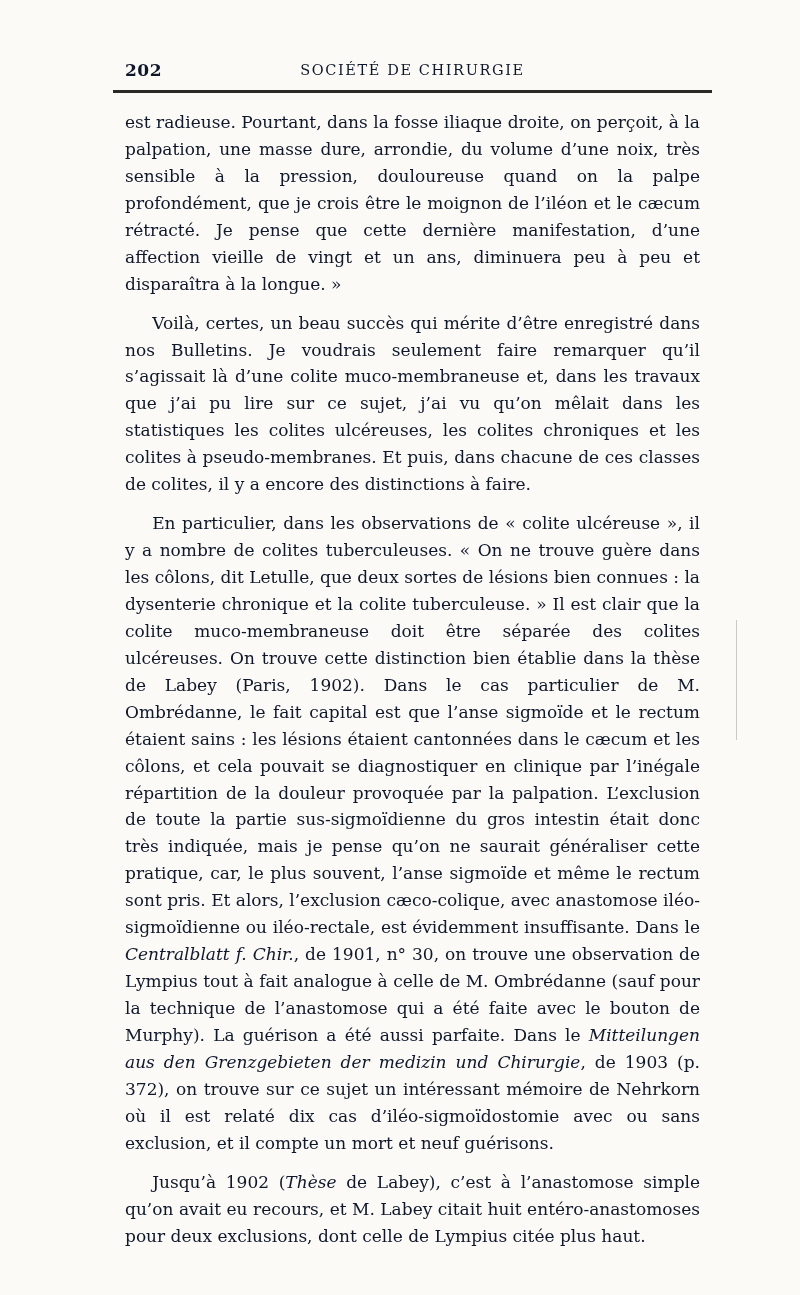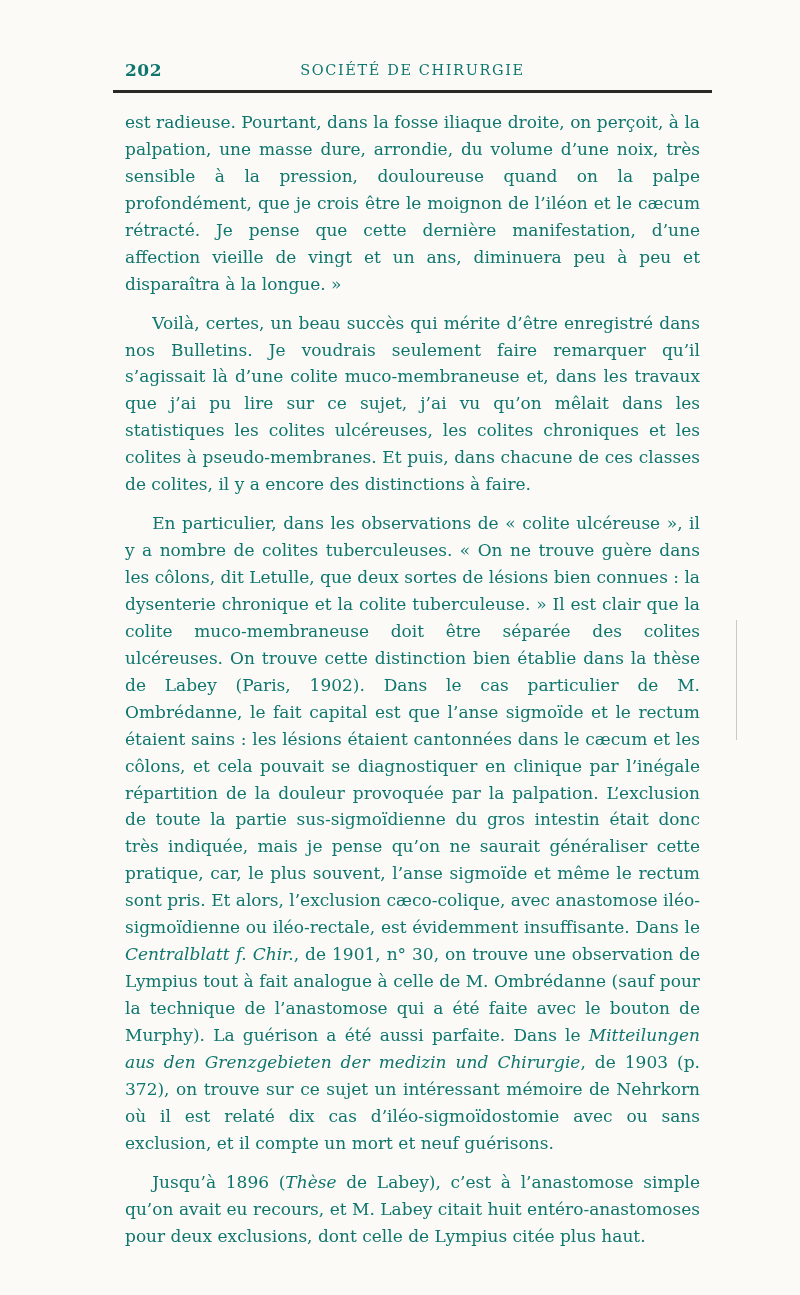--- a/index.html
+++ b/index.html
@@ -9,21 +9,21 @@
     font-family: "DejaVu Serif", "Liberation Serif", serif;
   }
   .scan-page {
     position: relative;
     width: 800px;
     height: 1295px;
     margin: 0 auto;
     background: #fbfaf6;
     box-sizing: border-box;
     padding: 58px 88px 40px 113px;
-    color: #0f766e;
+    color: #0f172a;
     overflow: hidden;
   }
   .page-header {
     position: relative;
     height: 26px;
     margin-bottom: 6px;
   }
   .page-number {
     position: absolute;
     left: 12px;
@@ -79,16 +79,16 @@
 <div class="scan-page">
   <header class="page-header">
     <span class="page-number">202</span>
     <span class="header-title">SOCIÉTÉ DE CHIRURGIE</span>
   </header>
   <div class="header-rule"></div>
   <main class="page-body">
       <p class=""><span>est radieuse. Pourtant, dans la fosse iliaque droite, on perçoit, à la palpation, une masse dure, arrondie, du volume d’une noix, très sensible à la pression, douloureuse quand on la palpe profondément, que je crois être le moignon de l’iléon et le cæcum rétracté. Je pense que cette dernière manifestation, d’une affection vieille de vingt et un ans, diminuera peu à peu et disparaîtra à la longue. »</span></p>
       <p class="indent"><span>Voilà, certes, un beau succès qui mérite d’être enregistré dans nos Bulletins. Je voudrais seulement faire remarquer qu’il s’agissait là d’une colite muco-membraneuse et, dans les travaux que j’ai pu lire sur ce sujet, j’ai vu qu’on mêlait dans les statistiques les colites ulcéreuses, les colites chroniques et les colites à pseudo-membranes. Et puis, dans chacune de ces classes de colites, il y a encore des distinctions à faire.</span></p>
       <p class="indent"><span>En particulier, dans les observations de « colite ulcéreuse », il y a nombre de colites tuberculeuses. « On ne trouve guère dans les côlons, dit Letulle, que deux sortes de lésions bien connues : la dysenterie chronique et la colite tuberculeuse. » Il est clair que la colite muco-membraneuse doit être séparée des colites ulcéreuses. On trouve cette distinction bien établie dans la thèse de Labey (Paris, 1902). Dans le cas particulier de M. Ombrédanne, le fait capital est que l’anse sigmoïde et le rectum étaient sains : les lésions étaient cantonnées dans le cæcum et les côlons, et cela pouvait se diagnostiquer en clinique par l’inégale répartition de la douleur provoquée par la palpation. L’exclusion de toute la partie sus-sigmoïdienne du gros intestin était donc très indiquée, mais je pense qu’on ne saurait généraliser cette pratique, car, le plus souvent, l’anse sigmoïde et même le rectum sont pris. Et alors, l’exclusion cæco-colique, avec anastomose iléo-sigmoïdienne ou iléo-rectale, est évidemment insuffisante. Dans le </span><i>Centralblatt f. Chir.</i><span>, de 1901, n° 30, on trouve une observation de Lympius tout à fait analogue à celle de M. Ombrédanne (sauf pour la technique de l’anastomose qui a été faite avec le bouton de Murphy). La guérison a été aussi parfaite. Dans le </span><i>Mitteilungen aus den Grenzgebieten der medizin und Chirurgie</i><span>, de 1903 (p. 372), on trouve sur ce sujet un intéressant mémoire de Nehrkorn où il est relaté dix cas d’iléo-sigmoïdostomie avec ou sans exclusion, et il compte un mort et neuf guérisons.</span></p>
-      <p class="indent"><span>Jusqu’à 1896 (</span><i>Thèse</i><span> de Labey), c’est à l’anastomose simple qu’on avait eu recours, et M. Labey citait huit entéro-anastomoses pour deux exclusions, dont celle de Lympius citée plus haut.</span></p>
+      <p class="indent"><span>Jusqu’à 1902 (</span><i>Thèse</i><span> de Labey), c’est à l’anastomose simple qu’on avait eu recours, et M. Labey citait huit entéro-anastomoses pour deux exclusions, dont celle de Lympius citée plus haut.</span></p>
     </main>
   <div class="scan-artifact"></div>
 </div>
 
 </body></html>

